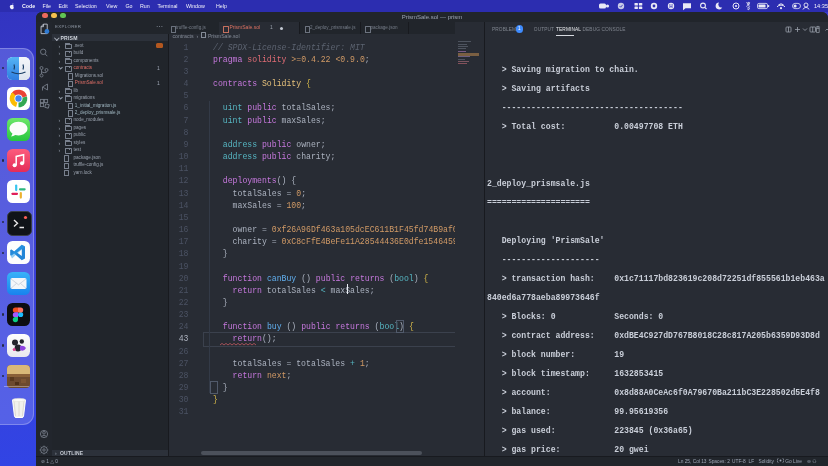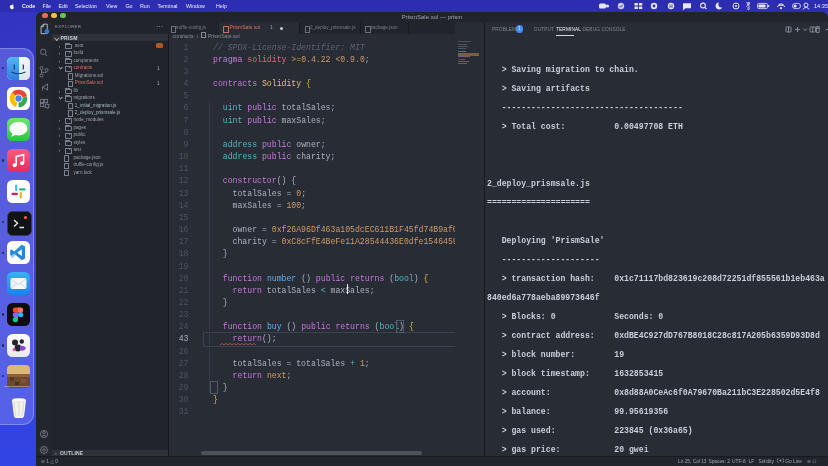--- a/index.html
+++ b/index.html
@@ -416,29 +416,29 @@
 <span class="pu">pragma</span> <span class="re">solidity</span> <span class="or">&gt;=0.4.22 &lt;0.9.0</span>;
 
 <span class="pu">contracts</span> <span class="ye">Solidity</span> <span class="go">{</span>
 
   <span class="cy">uint</span> <span class="pu">public</span> totalSales;
   <span class="cy">uint</span> <span class="pu">public</span> maxSales;
 
   <span class="cy">address</span> <span class="pu">public</span> owner;
   <span class="cy">address</span> <span class="pu">public</span> charity;
 
-  <span class="pu">constructor</span>() {
+  <span class="pu">deployments</span>() {
     totalSales = <span class="or">0</span>;
     maxSales = <span class="or">100</span>;
 
     owner = <span class="or">0xf26A96Df463a105dcEC611B1F45fd74B9af0ab5d</span>
     charity = <span class="or">0xC8cFfE4BeFe11A28544436E0dfe1546459aa6c</span>
   }
 
-  <span class="pu">function</span> <span class="bl">number</span> () <span class="pu">public</span> <span class="pu">returns</span> (<span class="cy">bool</span>) <span class="go">{</span>
+  <span class="pu">function</span> <span class="bl">canBuy</span> () <span class="pu">public</span> <span class="pu">returns</span> (<span class="cy">bool</span>) <span class="go">{</span>
     <span class="pu">return</span> totalSales <span class="cy">&lt;</span> maxSales;
   }
 
   <span class="pu">function</span> <span class="bl">buy</span> () <span class="pu">public</span> <span class="pu">returns</span> (<span class="cy">bool</span>) <span class="go">{</span>
     <span class="pu">return</span>();
 
     totalSales = totalSales <span class="cy">+</span> <span class="or">1</span>;
     <span class="pu">return</span> <span class="or">next</span>;
   }
 <span class="go">}</span>

